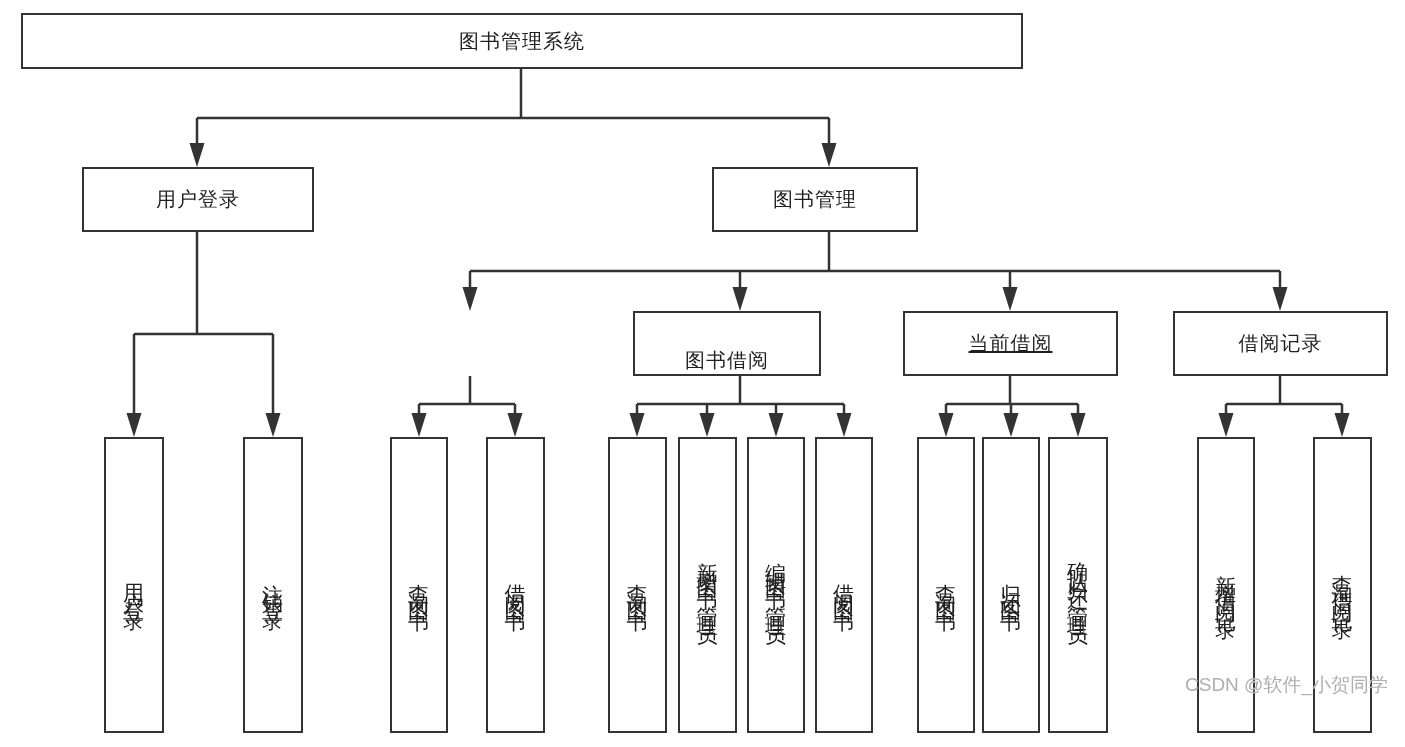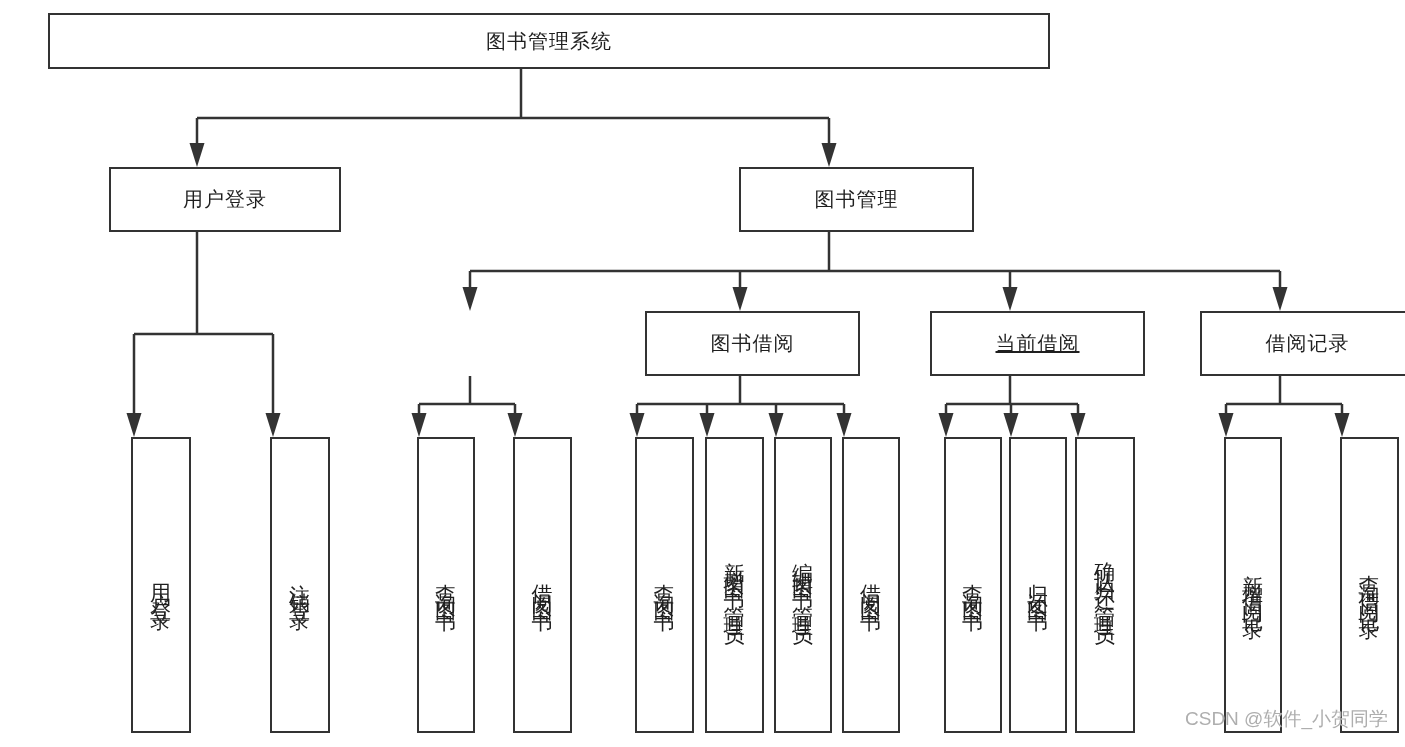--- a/index.html
+++ b/index.html
@@ -24,63 +24,62 @@
   .node {
     position: absolute;
     box-sizing: border-box;
     border: 2px solid #333333;
     background: #ffffff;
     display: flex;
     align-items: center;
     justify-content: center;
     z-index: 1;
     color: #1f1f1f;
-    margin-left: 27px;
   }
   .hnode {
     font-size: 20px;
     letter-spacing: 1px;
   }
   .vnode .vtext {
     writing-mode: vertical-rl;
     text-orientation: mixed;
     font-size: 21px;
     letter-spacing: 9px;
     line-height: 1;
     color: #1f1f1f;
   }
   
   .pos-root { left: 21px;  top: 13px;  width: 1002px; height: 56px; }
   
   .pos-l2-0 { left: 82px;  top: 167px; width: 232px; height: 65px; }
-  .pos-l2-1 { left: 712px; top: 167px; width: 235px; height: 65px; }
+  .pos-l2-1 { left: 712px; top: 167px; width: 206px; height: 65px; }
   
   .pos-l3-0 { left: 363px;  top: 311px; width: 214px; height: 65px; }
-  .pos-l3-1 { left: 618px;  top: 311px; width: 215px; height: 65px; }
+  .pos-l3-1 { left: 633px;  top: 311px; width: 188px; height: 65px; align-items: flex-end; }
   .pos-l3-2 { left: 903px;  top: 311px; width: 215px; height: 65px; text-decoration: underline; }
   .pos-l3-3 { left: 1173px; top: 311px; width: 215px; height: 65px; }
   
   .leaf { top: 437px; height: 296px; }
   .pos-a { left: 104px;  width: 60px; }
   .pos-b { left: 243px;  width: 60px; }
   .pos-c { left: 390px;  width: 58px; }
   .pos-d { left: 486px;  width: 59px; }
   .pos-e { left: 608px;  width: 59px; }
   .pos-f { left: 678px;  width: 59px; }
   .pos-g { left: 747px;  width: 58px; }
   .pos-h { left: 815px;  width: 58px; }
   .pos-i { left: 917px;  width: 58px; }
   .pos-j { left: 982px;  width: 58px; }
   .pos-k { left: 1048px; width: 60px; }
   .pos-l { left: 1197px; width: 58px; }
   .pos-m { left: 1313px; width: 59px; }
   #watermark {
     position: absolute;
     left: 1185px;
-    top: 706px;
+    top: 672px;
     z-index: 2;
     font-size: 19px;
     color: #aeaeae;
     white-space: nowrap;
     text-shadow: 0 0 1px #ffffff;
   }
 </style>
 </head>
 <body>
 

